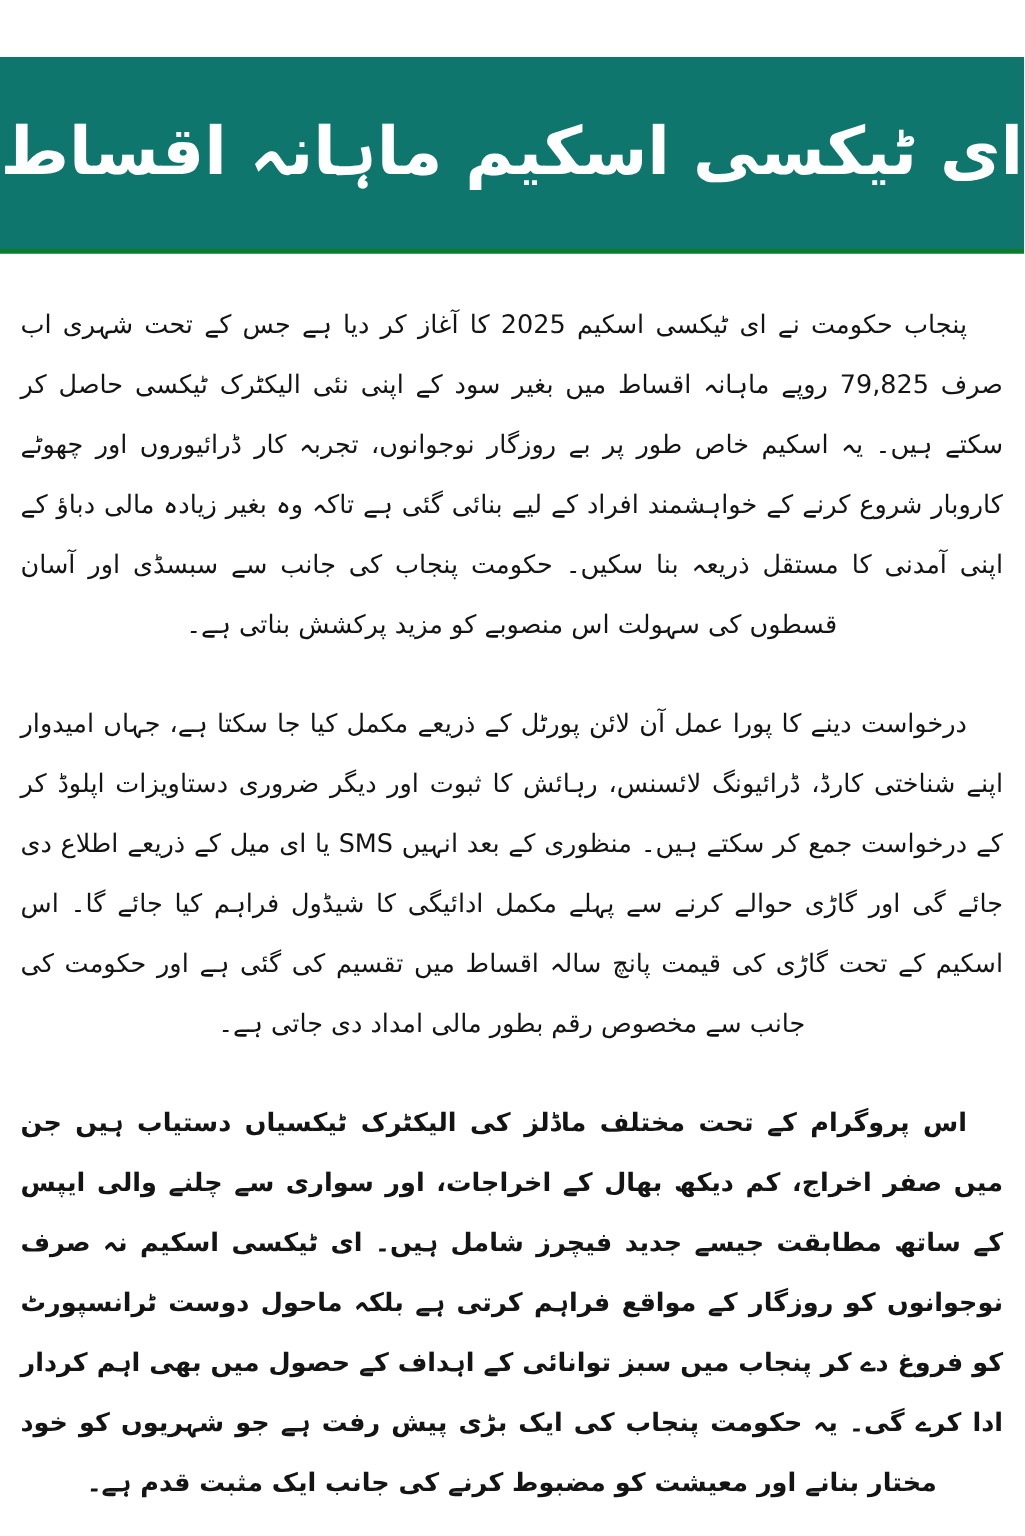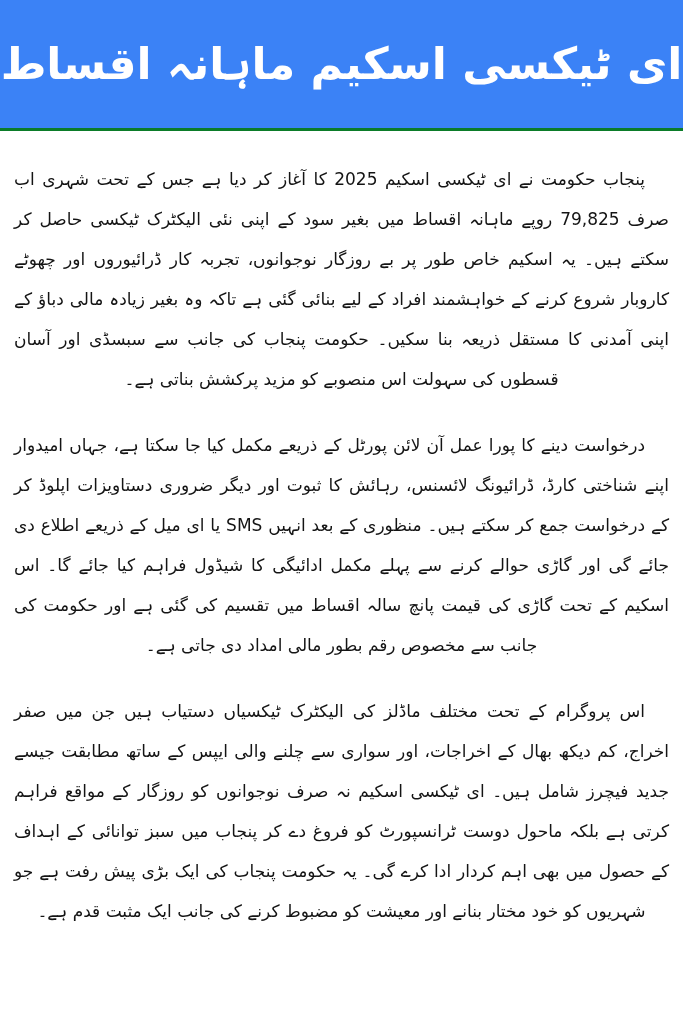--- a/index.html
+++ b/index.html
@@ -48,28 +48,29 @@
     line-height: 40px;
     color: #141414;
     direction: rtl;
     unicode-bidi: plaintext;
     text-align: justify;
     text-align-last: center;
     text-indent: 24px;
   }
   .para:last-child {
     margin-bottom: 0;
+    font-weight: bold;
   }
 </style>
 </head>
 <body>
 
 <div class="page">
 
-  <header class="banner" style="background: #3b82f6;">
+  <header class="banner" style="background: #0f766e; margin-top: 38px;">
     <h1 class="banner-title" style="color: rgb(255, 255, 255);">ای ٹیکسی اسکیم ماہانہ اقساط</h1>
   </header>
 
   <main class="article">
     <p class="para" style="color: rgb(20, 20, 20);">پنجاب حکومت نے ای ٹیکسی اسکیم 2025 کا آغاز کر دیا ہے جس کے تحت شہری اب صرف 79,825 روپے ماہانہ اقساط میں بغیر سود کے اپنی نئی الیکٹرک ٹیکسی حاصل کر سکتے ہیں۔ یہ اسکیم خاص طور پر بے روزگار نوجوانوں، تجربہ کار ڈرائیوروں اور چھوٹے کاروبار شروع کرنے کے خواہشمند افراد کے لیے بنائی گئی ہے تاکہ وہ بغیر زیادہ مالی دباؤ کے اپنی آمدنی کا مستقل ذریعہ بنا سکیں۔ حکومت پنجاب کی جانب سے سبسڈی اور آسان قسطوں کی سہولت اس منصوبے کو مزید پرکشش بناتی ہے۔</p>
     <p class="para" style="color: rgb(20, 20, 20);">درخواست دینے کا پورا عمل آن لائن پورٹل کے ذریعے مکمل کیا جا سکتا ہے، جہاں امیدوار اپنے شناختی کارڈ، ڈرائیونگ لائسنس، رہائش کا ثبوت اور دیگر ضروری دستاویزات اپلوڈ کر کے درخواست جمع کر سکتے ہیں۔ منظوری کے بعد انہیں SMS یا ای میل کے ذریعے اطلاع دی جائے گی اور گاڑی حوالے کرنے سے پہلے مکمل ادائیگی کا شیڈول فراہم کیا جائے گا۔ اس اسکیم کے تحت گاڑی کی قیمت پانچ سالہ اقساط میں تقسیم کی گئی ہے اور حکومت کی جانب سے مخصوص رقم بطور مالی امداد دی جاتی ہے۔</p>
     <p class="para" style="color: rgb(20, 20, 20);">اس پروگرام کے تحت مختلف ماڈلز کی الیکٹرک ٹیکسیاں دستیاب ہیں جن میں صفر اخراج، کم دیکھ بھال کے اخراجات، اور سواری سے چلنے والی ایپس کے ساتھ مطابقت جیسے جدید فیچرز شامل ہیں۔ ای ٹیکسی اسکیم نہ صرف نوجوانوں کو روزگار کے مواقع فراہم کرتی ہے بلکہ ماحول دوست ٹرانسپورٹ کو فروغ دے کر پنجاب میں سبز توانائی کے اہداف کے حصول میں بھی اہم کردار ادا کرے گی۔ یہ حکومت پنجاب کی ایک بڑی پیش رفت ہے جو شہریوں کو خود مختار بنانے اور معیشت کو مضبوط کرنے کی جانب ایک مثبت قدم ہے۔</p>
   </main>
 
 </div>

